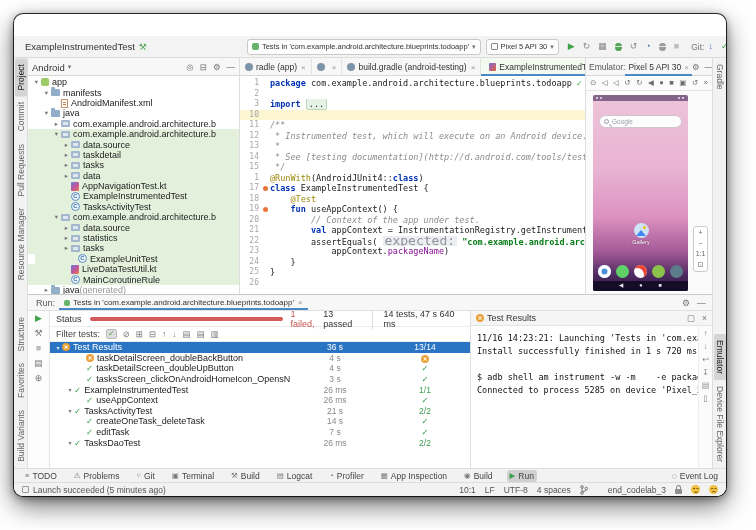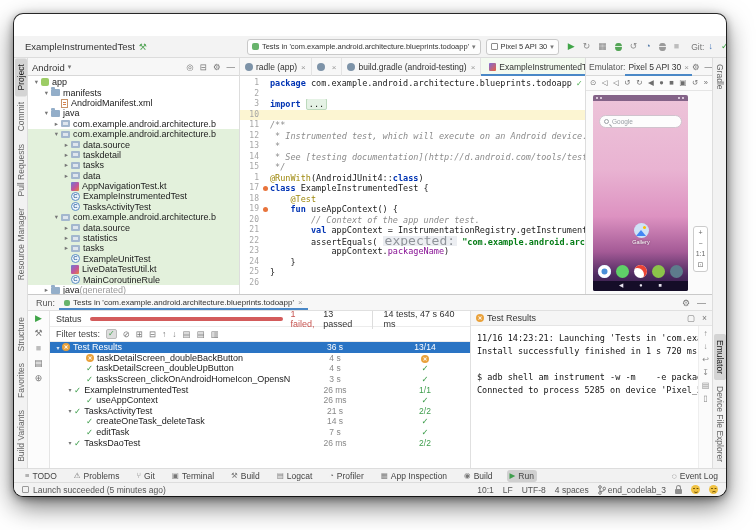--- a/index.html
+++ b/index.html
@@ -362,21 +362,21 @@
         <div class="trow hl" style="padding-left: 34px;">
           <span class="tchev">▸</span>
           <span class="ticon ic-pkg"></span>
           <span>statistics</span>
         </div>
         <div class="trow hl" style="padding-left: 34px;">
           <span class="tchev">▸</span>
           <span class="ticon ic-pkg"></span>
           <span>tasks</span>
         </div>
-        <div class="trow hl" style="padding-left: 34px;">
+        <div class="trow hl" style="padding-left: 34px; margin-left: 7px;">
           <span class="tchev"></span>
           <span class="ticon ic-cls">C</span>
           <span>ExampleUnitTest</span>
         </div>
         <div class="trow hl" style="padding-left: 34px;">
           <span class="tchev"></span>
           <span class="ticon ic-kt"></span>
           <span>LiveDataTestUtil.kt</span>
         </div>
         <div class="trow hl" style="padding-left: 34px;">
@@ -676,21 +676,21 @@
       <span>LF</span>
       <span>UTF-8</span>
       <span>4 spaces</span>
       <span style="display:inline-flex;align-items:center;gap:2px">
         <svg class="branch-svg" width="8" height="10" viewBox="0 0 8 10">
           <circle cx="2" cy="2" r="1.3" fill="none" stroke="#777"></circle>
               <circle cx="2" cy="8" r="1.3" fill="none" stroke="#777"></circle>
           <circle cx="6.3" cy="3.5" r="1.3" fill="none" stroke="#777"></circle>
               <path d="M2 3.3v3.4 M6.3 4.8c0 2-4.3 1.2-4.3 2.2" fill="none" stroke="#777"></path>
         </svg>
-        <span style="margin-left:6px">end_codelab_3</span>
+        <span style="margin-left:24px">end_codelab_3</span>
       </span>
       <span class="lockico"></span>
       <span class="smiley happy"></span>
       <span class="smiley sad"></span>
     </span>
   </div>
 
 </div>
 </div>
 

